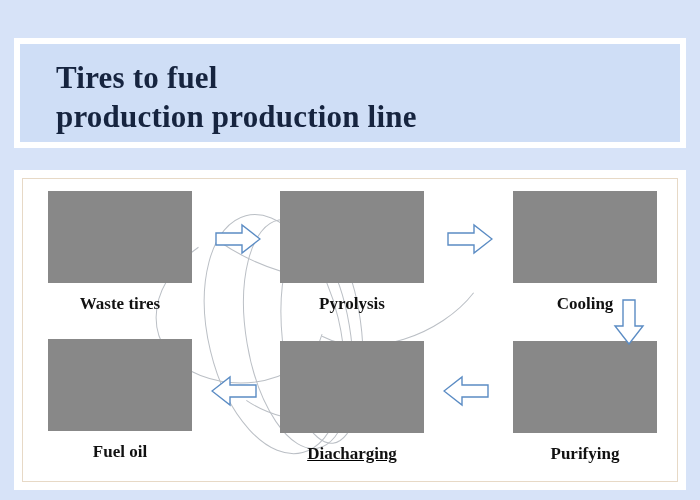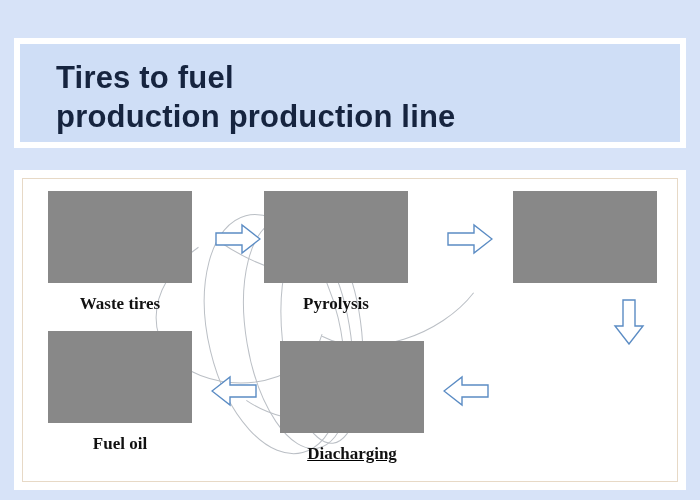--- a/index.html
+++ b/index.html
@@ -33,21 +33,21 @@
     padding: 6px;
   }
   .title-inner {
     width: 100%;
     height: 100%;
     background: #cfdef6;
     box-sizing: border-box;
     padding: 14px 0 0 36px;
   }
   .title-line {
-    font-family: Liberation Sans, sans-serif;
+    font-family: Liberation Serif, serif;
     font-weight: bold;
     font-size: 31px;
     line-height: 39px;
     color: #16243f;
     letter-spacing: 0.2px;
     white-space: nowrap;
   }
 
   
   .card {
@@ -105,23 +105,23 @@
     margin-top: 11px;
     font-family: "Liberation Serif", serif;
     font-weight: bold;
     font-size: 17px;
     color: #111111;
     white-space: nowrap;
   }
 
   
   .s-tires      { left: 12px;  top: 12px; }
-  .s-pyrolysis  { left: 228px; top: 12px; }
+  .s-pyrolysis  { left: 244px; top: 12px; }
   .s-cooling    { left: 477px; top: 12px; }
-  .s-fueloil    { left: 12px;  top: 152px; }
+  .s-fueloil    { left: 12px;  top: 160px; }
   .s-discharge  { left: 244px; top: 162px; text-decoration: underline; }
   .s-purifying  { left: 477px; top: 162px; }
 
   
   .arrow {
     position: absolute;
     pointer-events: none;
   }
   .a1 { left: 192px; top: 44px; }
   .a2 { left: 424px; top: 44px; }
@@ -263,32 +263,37 @@
           <div class="label">Waste tires</div>
         </div>
 
         <div class="stage s-pyrolysis">
           <div class="thumb pic-pyro"></div>
           <div class="label">Pyrolysis</div>
         </div>
 
         <div class="stage s-cooling">
           <div class="thumb pic-cool"></div>
+          <div class="label">Cooling</div>
         </div>
 
         <div class="stage s-fueloil">
           <div class="thumb pic-oil"></div>
           <div class="label">Fuel oil</div>
         </div>
 
         <div class="stage s-discharge">
           <div class="thumb pic-disc"></div>
           <div class="label">Diacharging</div>
         </div>
 
+        <div class="stage s-purifying">
+          <div class="thumb pic-pure"></div>
+          <div class="label">Purifying</div>
+        </div>
 
         <svg class="arrow a1" width="46" height="32" viewBox="0 0 46 32">
           <polygon points="1,10 27,10 27,2 45,16 27,30 27,22 1,22" fill="#ffffff" stroke="#5b8cc4" stroke-width="1.4"></polygon>
         </svg>
 
         <svg class="arrow a2" width="46" height="32" viewBox="0 0 46 32">
           <polygon points="1,10 27,10 27,2 45,16 27,30 27,22 1,22" fill="#ffffff" stroke="#5b8cc4" stroke-width="1.4"></polygon>
         </svg>
 
         <svg class="arrow a3" width="32" height="46" viewBox="0 0 32 46">

